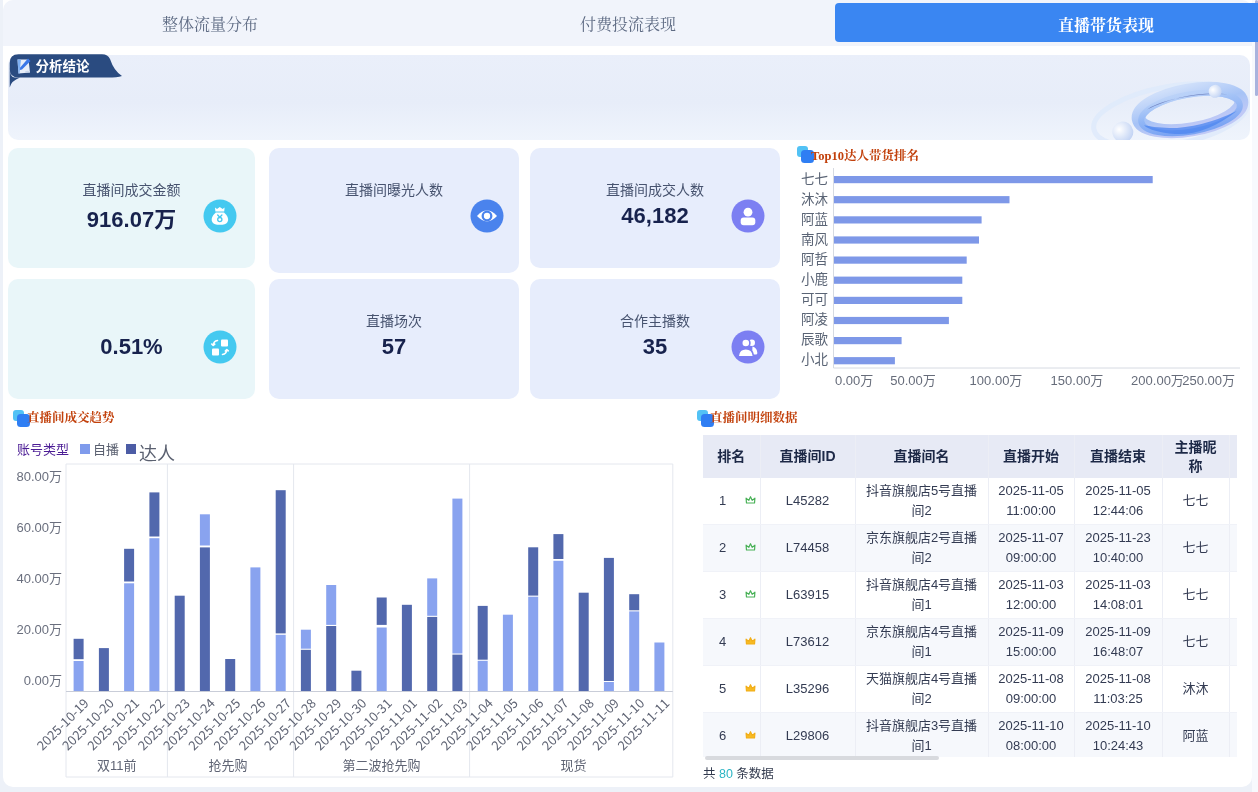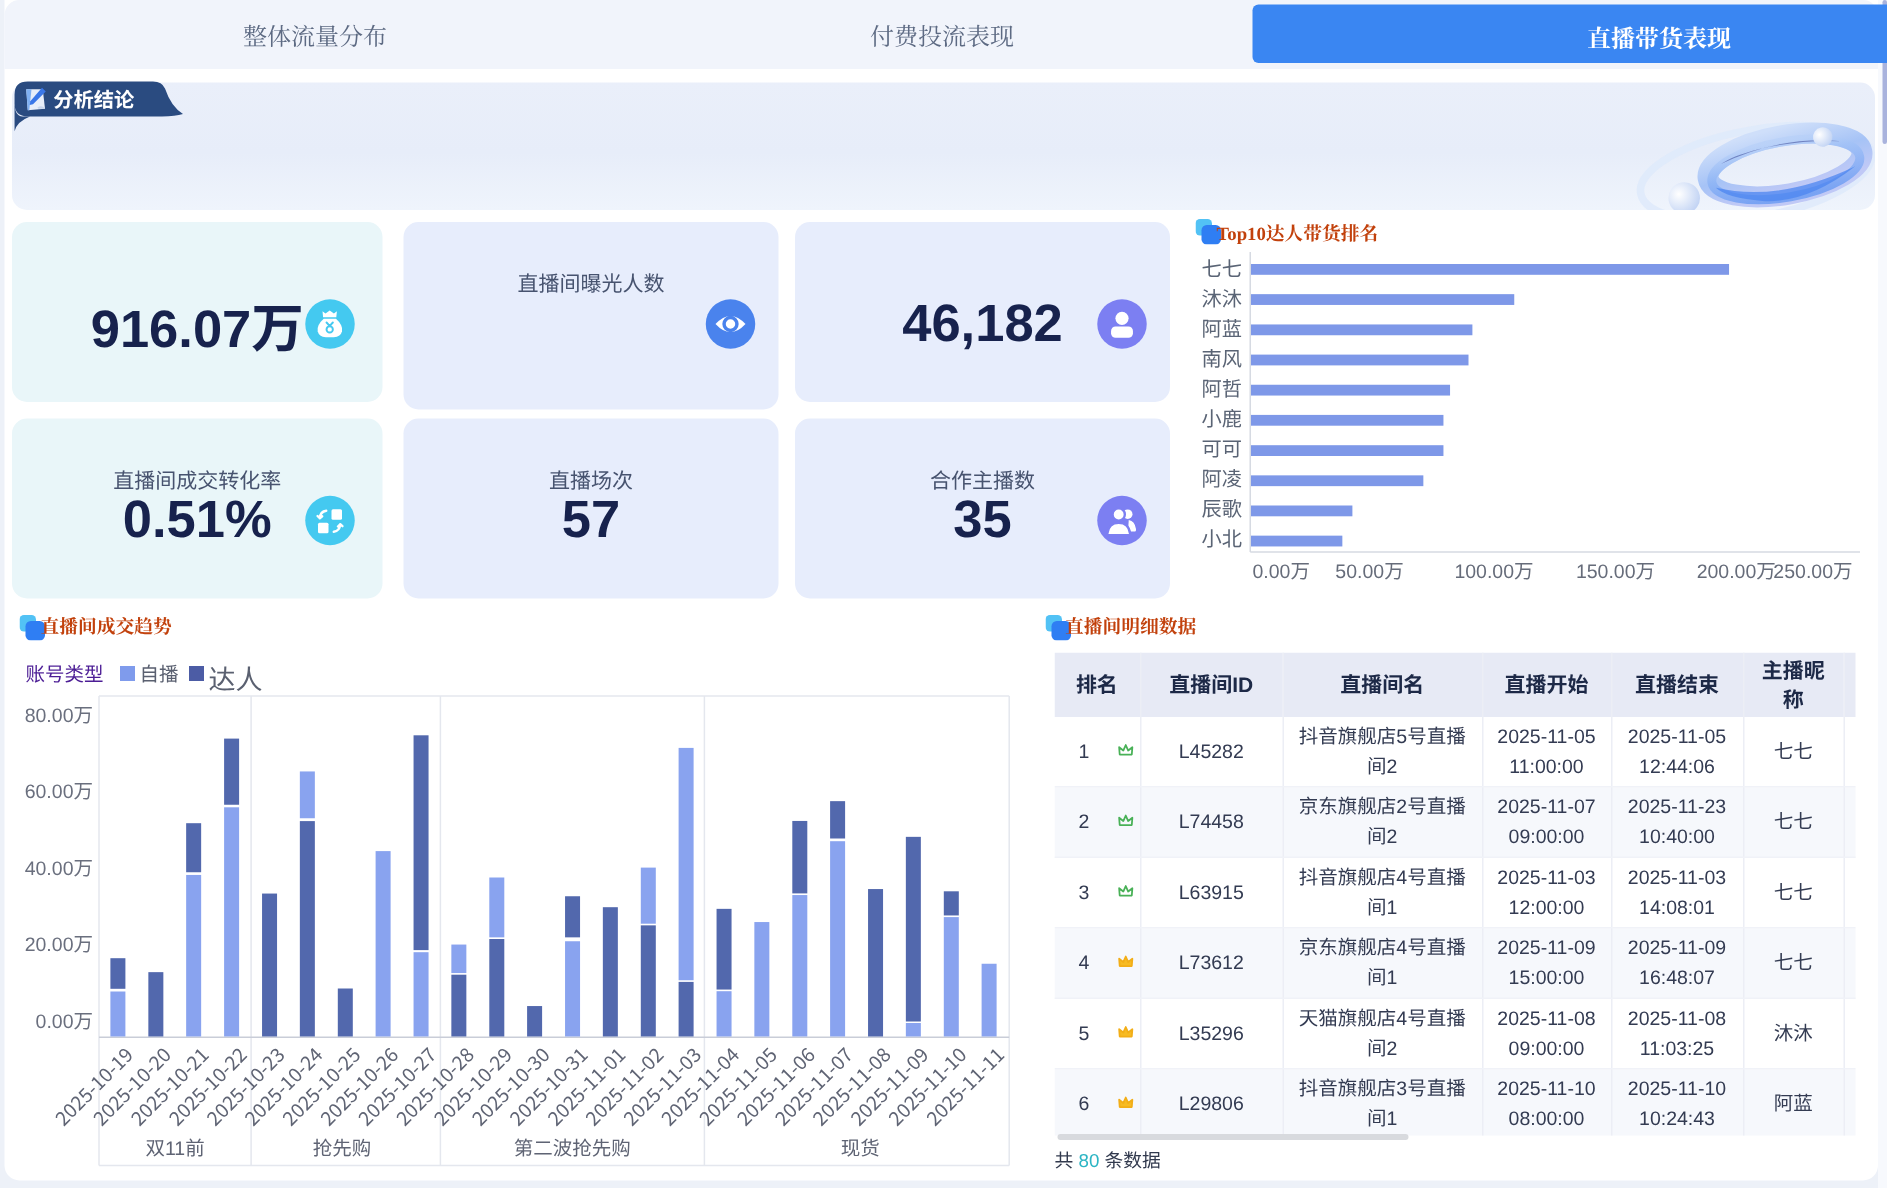--- a/index.html
+++ b/index.html
@@ -13,21 +13,21 @@
   #tabbar{position:absolute;left:3px;top:0;width:1249px;height:46px;background:#f1f4fb;border-radius:10px 10px 0 0;}
   .tabtxt{position:absolute;top:12px;font-size:16px;color:#5d6a83;white-space:nowrap;}
   #activetab{position:absolute;left:835px;top:3px;width:416px;height:39px;background:#3a86f2;border-radius:4px;padding-left:42px;}
   #activetab span{position:absolute;width:100%;text-align:center;top:10px;color:#fff;font-size:16px;font-weight:bold;}
   
   #banner{position:absolute;left:8px;top:55px;width:1242px;height:85px;border-radius:10px;
           background:linear-gradient(180deg,#eaeffa 0%,#e7edf9 55%,#eff4fc 100%);overflow:hidden;}
   
   .card{position:absolute;border-radius:10px;}
   .card .t{position:absolute;width:100%;text-align:center;top:31px;font-size:14px;color:#47536f;}
-  .card .v{position:absolute;width:100%;text-align:center;top:48.4px;font-size:35px;font-weight:bold;color:#17224d;line-height:40px;}
+  .card .v{position:absolute;width:100%;text-align:center;top:48.4px;font-size:22px;font-weight:bold;color:#17224d;line-height:40px;}
   .card .vw{top:51.9px;}
   .cyanbg{background:#e9f6f9;}
   .lavbg{background:#e7edfc;}
   
   .ptitle{position:absolute;font-size:12.5px;font-weight:bold;color:#c2410c;white-space:nowrap;}
   .picon{position:absolute;width:17px;height:17px;}
   
   #tblwrap{position:absolute;left:703px;top:435px;width:534px;height:322px;overflow:hidden;}
   table{border-collapse:collapse;table-layout:fixed;width:541px;font-size:13px;}
   th{background:#e7eaf5;color:#1d2947;font-weight:bold;height:43px;padding:0;line-height:19px;font-size:14px;}
@@ -84,30 +84,31 @@
   <text x="31.5" y="27" font-size="13.5" font-weight="bold" fill="#ffffff">分析结论</text>
   <g transform="translate(12,14.5)">
     <path d="M1.5,1 L12.5,1 L14,14 L2.5,15 Z" fill="#e8eef9"></path>
     <path d="M1.5,1 L5,1 L3.5,15 L2.5,15 Z" fill="#7fb0f2"></path>
     <path d="M12,0 L14.5,2.5 L6,11 L3.8,11.5 L4.2,9 Z" fill="#3a77e8"></path>
     <path d="M9,13 Q12,11.5 13.8,13.5 L14,14 L9.5,14 Z" fill="#c9d6ec"></path>
   </g>
 </svg>
 
 <div class="card cyanbg" style="left:8px;top:148px;width:247px;height:120px;">
+  <div class="t">直播间成交金额</div>
     <div class="v vw">916.07万</div>
 </div>
 <div class="card lavbg" style="left:269px;top:148px;width:250px;height:125px;">
   <div class="t">直播间曝光人数</div>
 </div>
 <div class="card lavbg" style="left:530px;top:148px;width:250px;height:120px;">
+  <div class="t">直播间成交人数</div>
     <div class="v">46,182</div>
 </div>
 <div class="card cyanbg" style="left:8px;top:279px;width:247px;height:120px;">
-  <div class="t">直播间成交转化率</div>
     <div class="v">0.51%</div>
 </div>
 <div class="card lavbg" style="left:269px;top:279px;width:250px;height:120px;">
   <div class="t">直播场次</div>
     <div class="v">57</div>
 </div>
 <div class="card lavbg" style="left:530px;top:279px;width:250px;height:120px;">
   <div class="t">合作主播数</div>
     <div class="v">35</div>
 </div>

